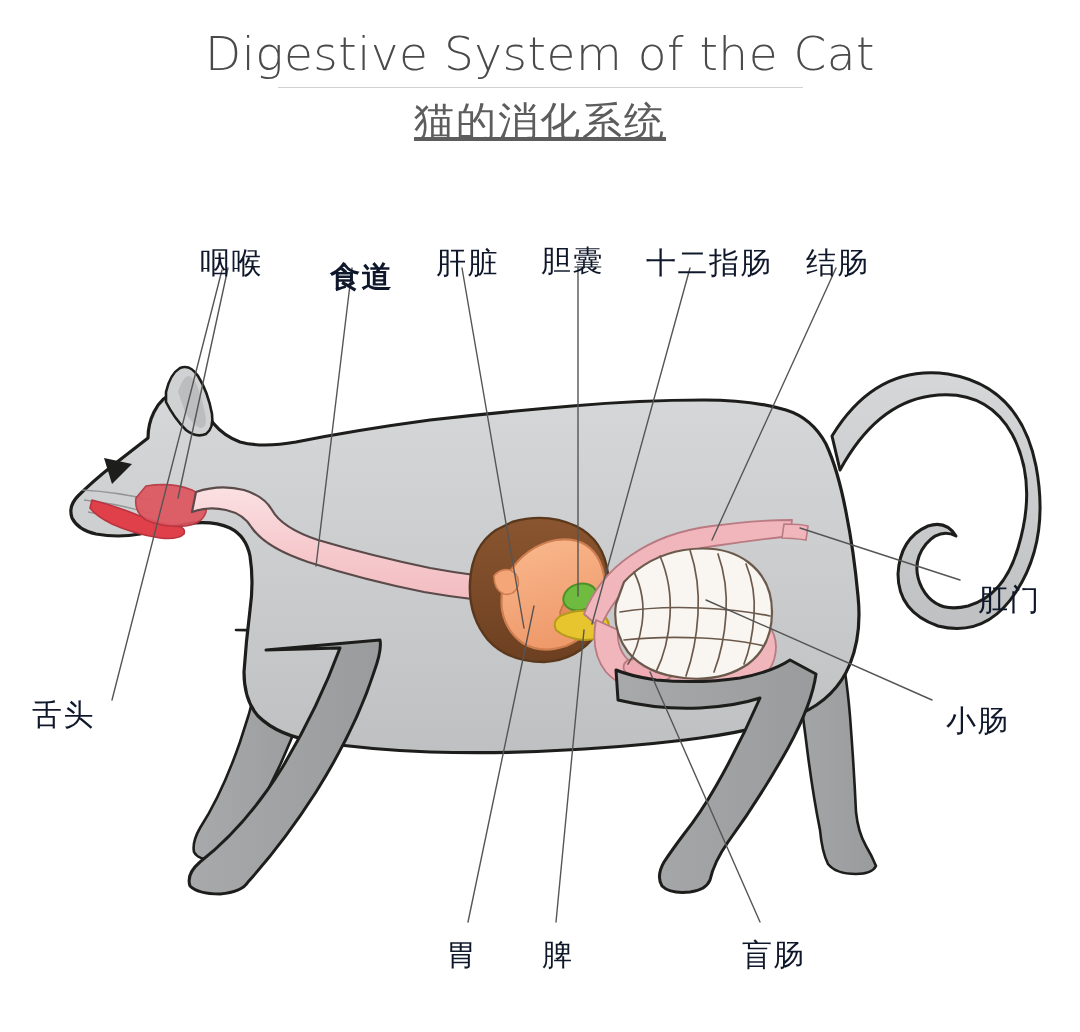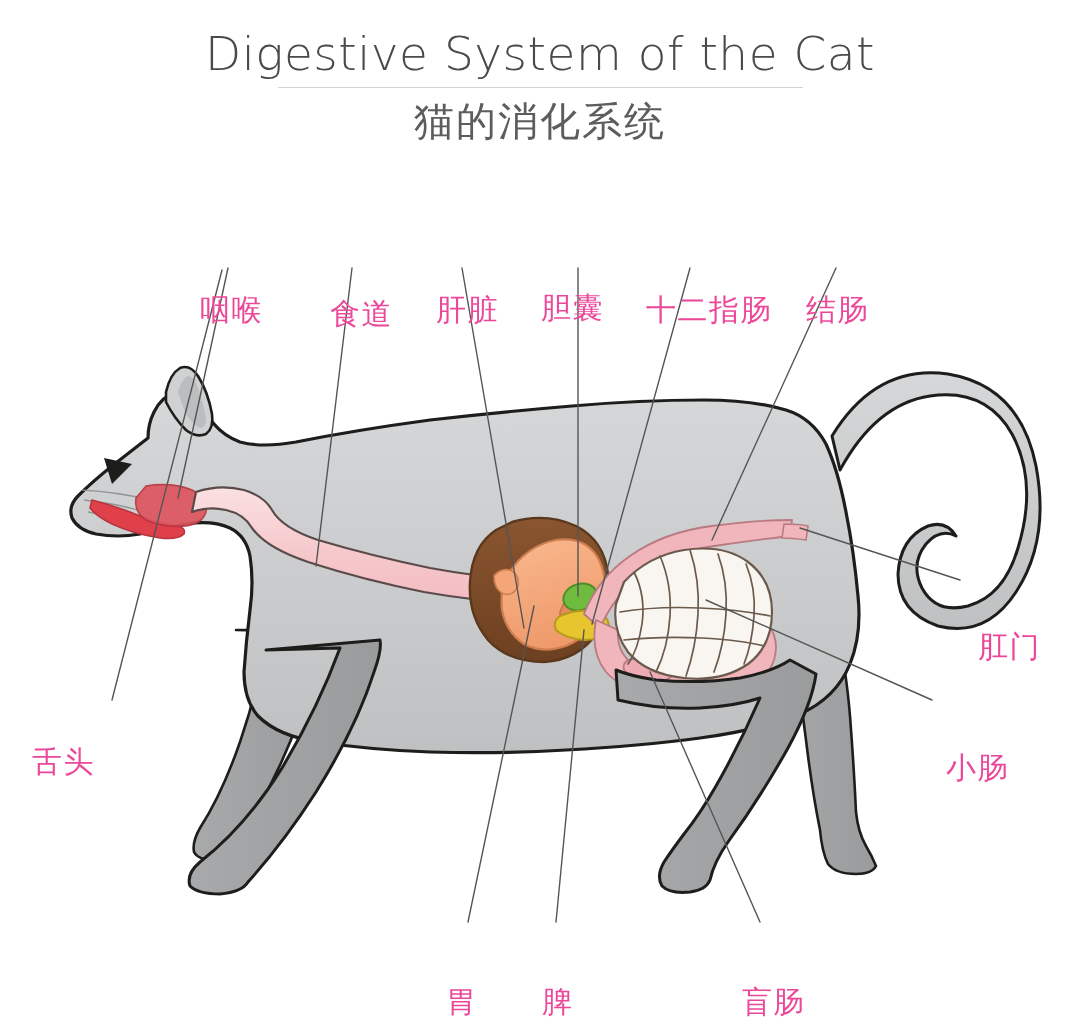--- a/index.html
+++ b/index.html
@@ -45,31 +45,31 @@
     background: #d2d2d2;
     margin: 6px auto 0 auto;
   }
   .title-zh {
     font-size: 40px;
     font-weight: 400;
     color: #5d5d5d;
     margin-top: 9px;
     letter-spacing: 2px;
     line-height: 1.2;
+    text-decoration: underline;
   }
 
   
   .label {
     position: absolute;
     font-size: 30px;
-    color: #ec4899;
+    color: #0f172a;
     letter-spacing: 1.5px;
     white-space: nowrap;
     line-height: 1;
-    margin-top: 47px;
   }
 
   
   svg.layer {
     position: absolute;
     left: 0;
     top: 0;
     width: 1080px;
     height: 1032px;
     overflow: visible;
@@ -246,21 +246,21 @@
     <line class="leader" x1="690" y1="268" x2="592" y2="624"></line>
     <line class="leader" x1="836" y1="268" x2="712" y2="540"></line>
     <line class="leader" x1="960" y1="580" x2="800" y2="528"></line>
     <line class="leader" x1="932" y1="700" x2="706" y2="600"></line>
     <line class="leader" x1="468" y1="922" x2="534" y2="606"></line>
     <line class="leader" x1="556" y1="922" x2="584" y2="630"></line>
     <line class="leader" x1="760" y1="922" x2="650" y2="672"></line>
   </svg>
 
   <div class="label" style="left: 200px; top: 248px;">咽喉</div>
-  <div class="label" style="left: 330px; top: 252px;">食道</div>
+  <div class="label" style="left: 330px; top: 262px; font-weight: bold;">食道</div>
   <div class="label" style="left: 436px; top: 248px; text-align: center;">肝脏</div>
   <div class="label" style="left: 541px; top: 248px; font-family: Liberation Mono, monospace;">胆囊</div>
   <div class="label" style="left: 646px; top: 248px;">十二指肠</div>
   <div class="label" style="left: 806px; top: 248px;">结肠</div>
   <div class="label" style="left: 978px; top: 585px;">肛门</div>
   <div class="label" style="left: 946px; top: 706px;">小肠</div>
   <div class="label" style="left: 32px; top: 700px;">舌头</div>
   <div class="label" style="left: 446px; top: 940px;">胃</div>
   <div class="label" style="left: 542px; top: 940px;">脾</div>
   <div class="label" style="left: 742px; top: 940px; text-align: center;">盲肠</div>

